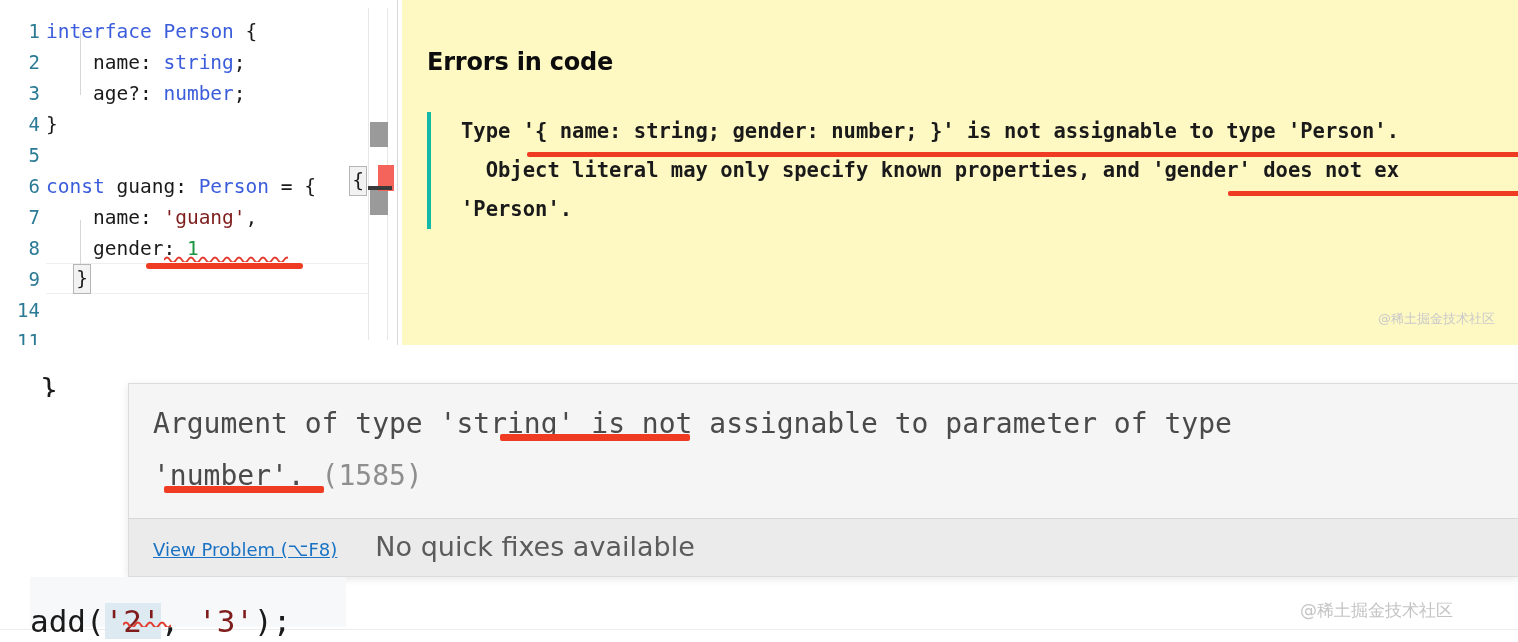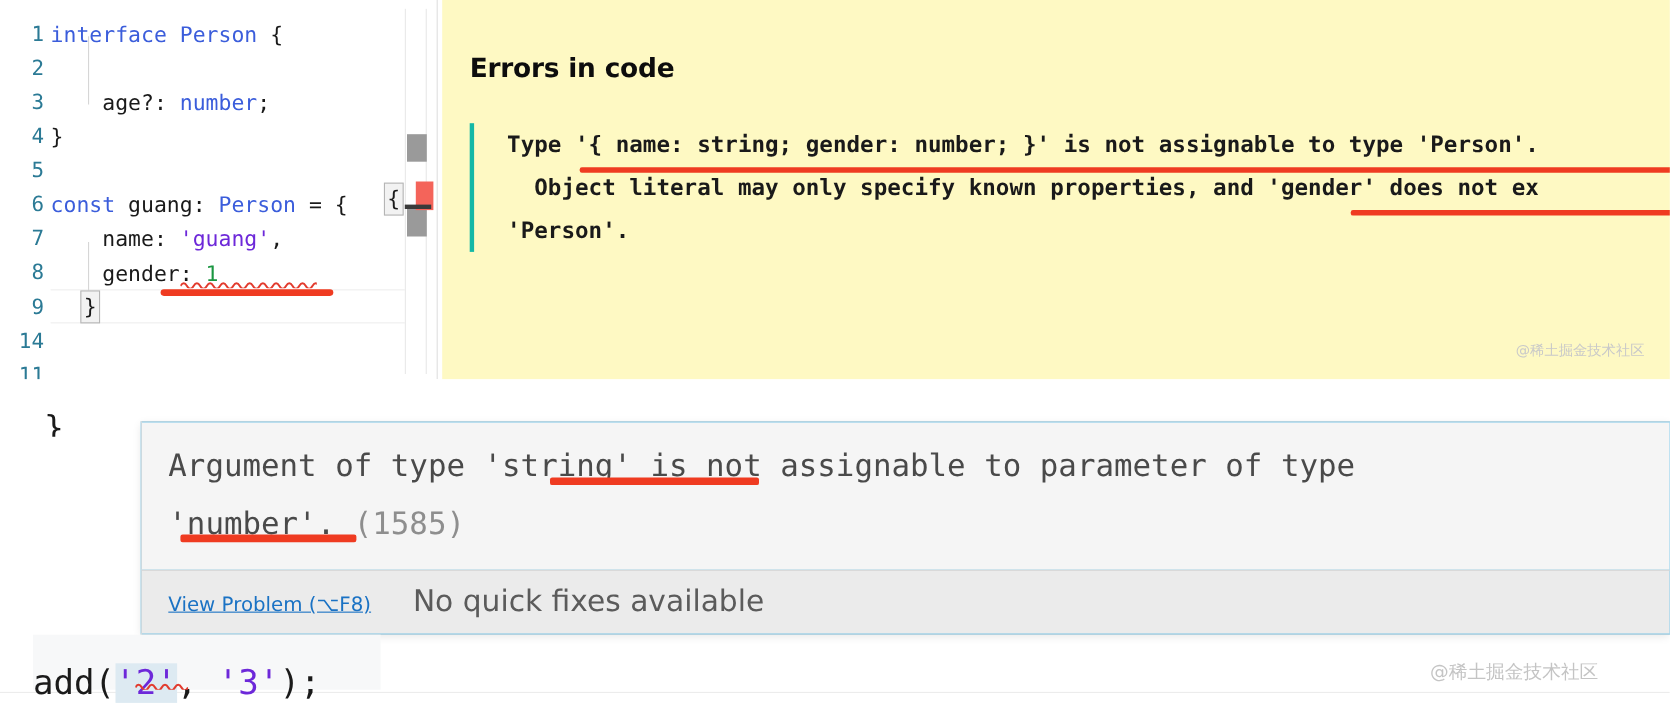--- a/index.html
+++ b/index.html
@@ -58,21 +58,21 @@
     left: 0;
     height: 31px;
     line-height: 31px;
     white-space: pre;
     font-family: "DejaVu Sans Mono", monospace;
     font-size: 19.5px;
     color: #1a1a1a;
   }
   .kw   { color: #3b5ddb; }
   .typ  { color: #3b5ddb; }
-  .str  { color: #6d28d9; }
+  .str  { color: #7f1d1d; }
   .num  { color: #1a9641; }
   .pun  { color: #1a1a1a; }
 
   .indent-guide {
     position: absolute;
     width: 1px;
     background: #d6d6d6;
   }
 
   
@@ -210,21 +210,21 @@
     color: #1a1a1a;
     overflow: hidden;
     height: 22px;
   }
 
   
   #tooltip {
     position: absolute;
     left: 128px; top: 38px;
     width: 1390px;
-    background: #0ea5e9;
+    background: #d946ef;
     border: 1px solid #dcdcdc;
     border-right: none;
     box-sizing: border-box;
     box-shadow: 0 2px 8px rgba(0,0,0,0.10);
   }
   #tt-body {
     padding: 14px 0 16px 24px;
     background: #f5f5f5;
   }
   .tt-line {
@@ -321,20 +321,21 @@
 
     <div id="cur-line-hl"></div>
 
     <div id="code-area">
 
       <div class="indent-guide" style="left:34px; top:33px; height:62px;"></div>
       <div class="indent-guide" style="left:34px; top:220px; height:62px;"></div>
 
       <div class="cl" style="top:16px"><span class="kw">interface</span><span class="pun"> </span><span class="typ">Person</span><span class="pun"> {</span></div>
 
+      <div class="cl" style="top:47px"><span class="pun">    name: </span><span class="typ">string</span><span class="pun">;</span></div>
 
       <div class="cl" style="top:78px"><span class="pun">    age?: </span><span class="typ">number</span><span class="pun">;</span></div>
 
       <div class="cl" style="top:109px"><span class="pun">}</span></div>
 
       <div class="cl" style="top:171px"><span class="kw">const</span><span class="pun"> guang: </span><span class="typ">Person</span><span class="pun"> = {</span></div>
 
       <div class="cl" style="top:202px"><span class="pun">    name: </span><span class="str">'guang'</span><span class="pun">,</span></div>
 
       <div class="cl" style="top:233px"><span class="pun">    gender: </span><span class="num">1</span></div>

